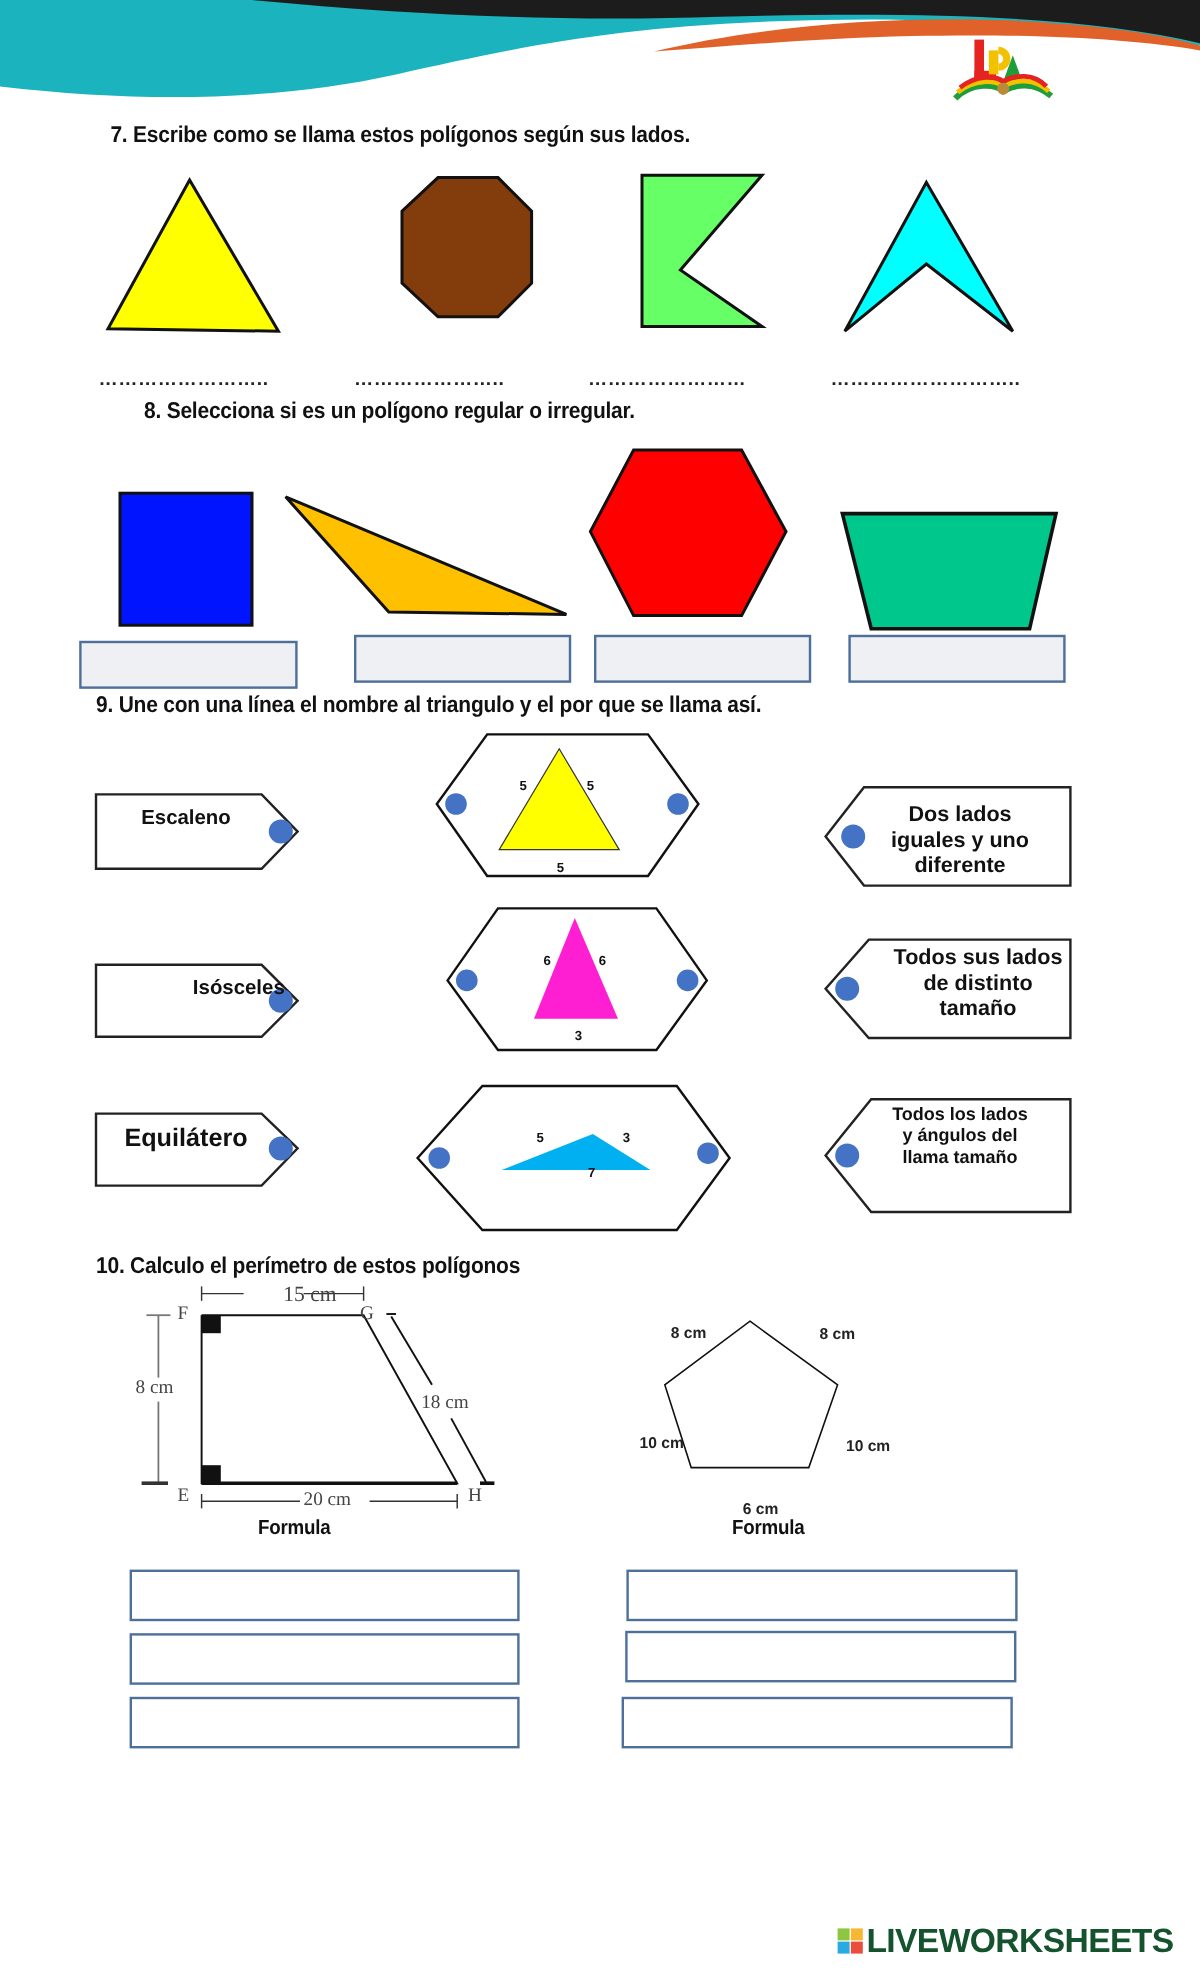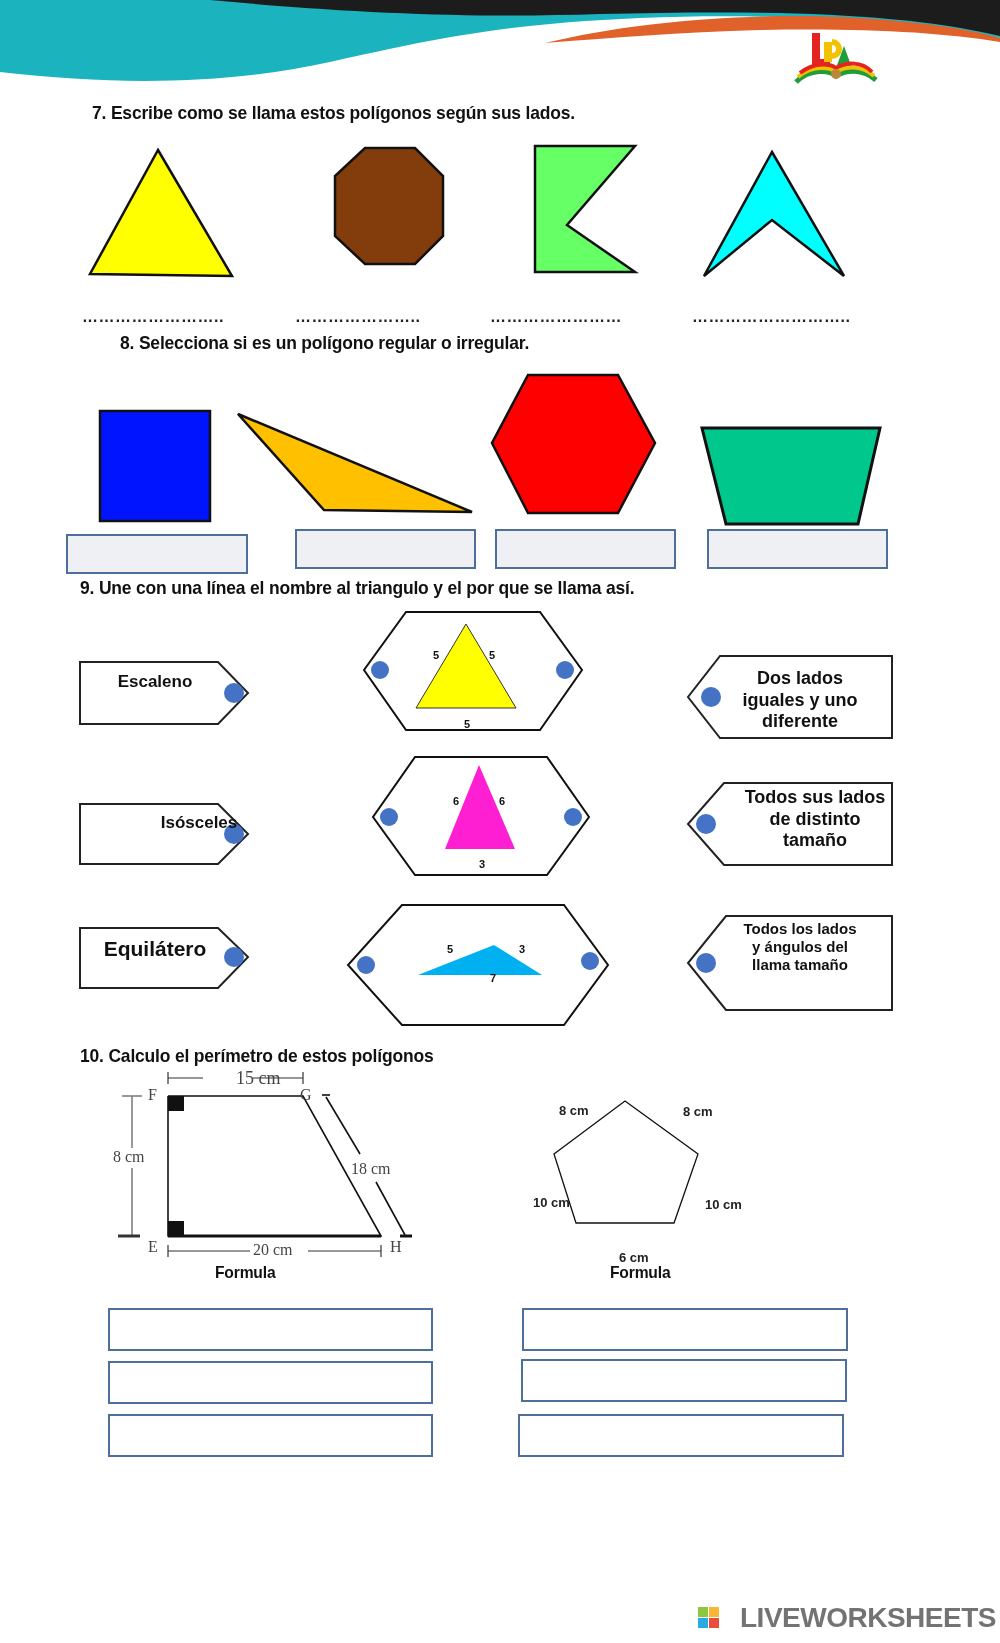--- a/index.html
+++ b/index.html
@@ -216,14 +216,14 @@
 <div class="formula-box" style="left:521px;top:1359px;width:326px;height:43px;"></div>
 <div class="formula-box" style="left:518px;top:1414px;width:326px;height:43px;"></div>
 
 <div class="abs" style="left:698px;top:1603px;height:30px;display:flex;align-items:center;">
   <svg width="22" height="22" style="position:relative;">
     <rect x="0" y="0" width="10" height="10" fill="#8dc63f"></rect>
     <rect x="11" y="0" width="10" height="10" fill="#f7b733"></rect>
     <rect x="0" y="11" width="10" height="10" fill="#29abe2"></rect>
     <rect x="11" y="11" width="10" height="10" fill="#e94e3d"></rect>
   </svg>
-  <span style="font-weight:bold;font-size:28px;color:#737373;margin-left:20px;letter-spacing:-0.5px;">LIVEWORKSHEETS</span>
+  <span style="font-weight:bold;font-size:28px;color:#14532d;margin-left:2px;letter-spacing:-0.5px;">LIVEWORKSHEETS</span>
 </div>
 
 </body></html>

